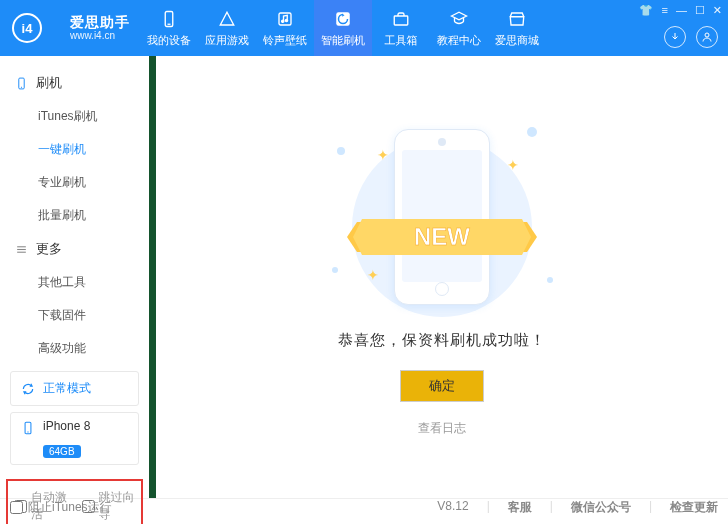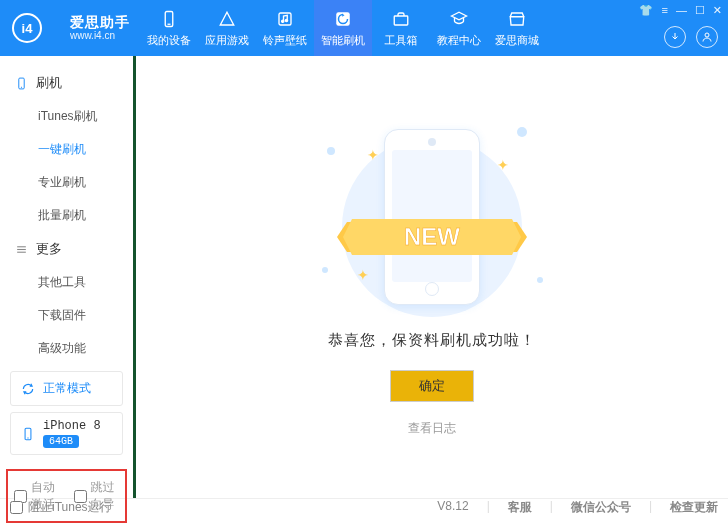--- a/index.html
+++ b/index.html
@@ -18,33 +18,33 @@
 .nav .nav-ico { width: 20px; height: 20px; display: flex; align-items: center; justify-content: center; }
 .nav .nav-ico svg { width: 18px; height: 18px; }
 .win-ctrls { position: absolute; right: 6px; top: 4px; display: flex; gap: 8px; font-size: 11px; }
 .win-ctrls span { cursor: pointer; opacity: .9; }
 .right-ctrls { position: absolute; right: 10px; bottom: 8px; display: flex; gap: 10px; }
 .right-ctrls .circle { width: 22px; height: 22px; border: 1.5px solid rgba(255,255,255,.8); border-radius: 50%; display: flex; align-items: center; justify-content: center; cursor: pointer; }
 .right-ctrls .circle svg { width: 12px; height: 12px; stroke: #fff; fill: none; }
 
 
 .body { display: flex; height: calc(100% - 56px - 26px); }
-.sidebar { width: 136px; border-right: 3px solid #14532d; display: flex; flex-direction: column; padding-top: 10px; }
+.sidebar { width: 156px; border-right: 7px solid #14532d; display: flex; flex-direction: column; padding-top: 10px; }
 .group-header { display: flex; align-items: center; gap: 8px; padding: 8px 14px; color: #333; font-size: 13px; }
 .group-header .gh-ico { width: 14px; height: 14px; display: flex; align-items: center; justify-content: center; color: #1e8cf8; }
 .group-header .gh-ico svg { width: 13px; height: 13px; }
 .side-item { padding: 8px 14px 8px 38px; font-size: 12px; color: #555; cursor: pointer; }
 .side-item.active { color: #1e8cf8; }
 .side-spacer { flex: 1; }
 .side-status { margin: 6px 10px; border: 1px solid #e8e8e8; border-radius: 3px; padding: 8px 10px; display: flex; align-items: center; gap: 8px; color: #1e8cf8; cursor: pointer; }
 .side-status svg { width: 14px; height: 14px; stroke: #1e8cf8; fill: none; }
-.side-device { margin: 0 10px 10px; border: 1px solid #e8e8e8; border-radius: 3px; padding: 6px 10px; display: flex; align-items: center; gap: 8px; cursor: pointer; font-family: Liberation Mono, monospace; }
+.side-device { margin: 0 10px 10px; border: 1px solid #e8e8e8; border-radius: 3px; padding: 6px 10px; display: flex; align-items: flex-start; gap: 8px; cursor: pointer; }
 .side-device svg { width: 14px; height: 18px; stroke: #1e8cf8; fill: none; }
 .device-name { color: #333; font-size: 12px; }
-.device-badge { display: inline-block; background: #1e8cf8; color: #fff; font-size: 10px; padding: 1px 6px; border-radius: 3px; margin-top: 2px; }
+.device-badge { display: inline-block; background: #1e8cf8; color: #fff; font-size: 10px; padding: 1px 6px; border-radius: 3px; margin-top: 12px; }
 .side-bottom-opts { border: 2px solid #e53935; margin: 4px 6px 6px; padding: 8px 6px; display: flex; gap: 14px; }
 .side-bottom-opts label { display: flex; align-items: center; gap: 4px; color: #999; cursor: pointer; }
 .side-bottom-opts input { margin: 0; }
 
 
 .main { flex: 1; background: #fff; display: flex; flex-direction: column; align-items: center; justify-content: center; position: relative; }
 .illus { width: 230px; height: 200px; position: relative; margin-bottom: 14px; }
 .dot-bg { position: absolute; inset: 0; }
 .dot { position: absolute; border-radius: 50%; background: #cfe7ff; }
 .circle-bg { position: absolute; left: 50%; top: 55%; width: 180px; height: 180px; border-radius: 50%; background: #eaf3ff; transform: translate(-50%, -50%); }

